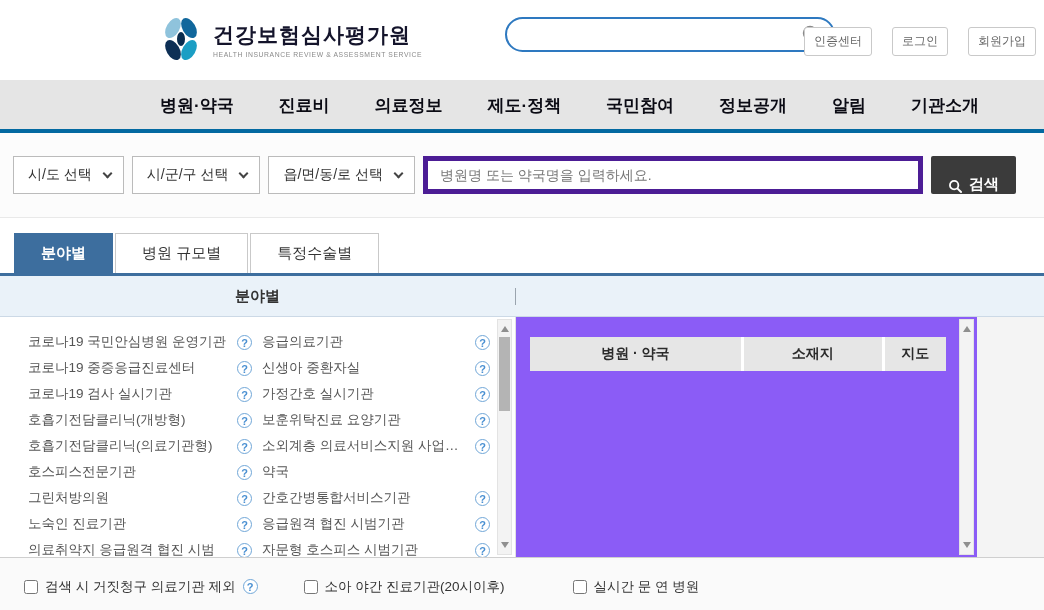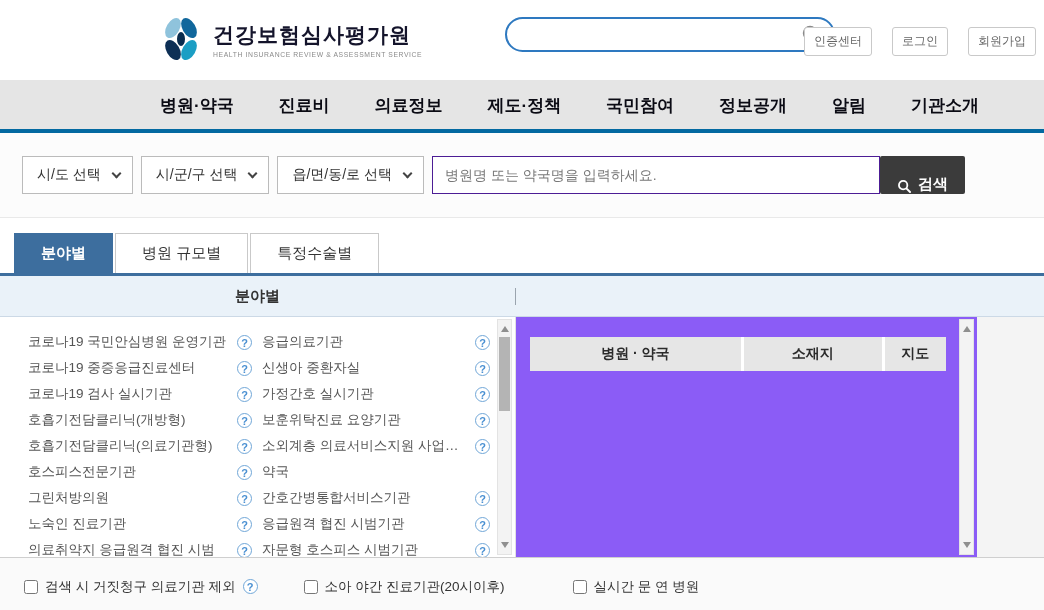--- a/index.html
+++ b/index.html
@@ -20,27 +20,27 @@
                  padding:5px 9px; cursor:pointer; font-family:inherit; }
 
   
   .gnb { height:53px; border-bottom:4px solid #0369a1; background:#e5e5e5; }
   .gnb-inner { height:51px; margin:0 55px 0 150px; display:flex; align-items:center; justify-content:space-between; }
   .gnb-item { font-size:17px; font-weight:bold; color:#0b0b14; background:none; border:none; cursor:pointer;
               font-family:inherit; padding:6px 10px; }
 
   
   .filterbar { height:85px; background:#fcfcfc; border-bottom:1px solid #e9e9e9; display:flex; align-items:center;
-               padding-left:22px; }
+               padding-left:13px; }
   .sel { height:38px; background:#fff; border:1px solid #bbb; display:flex; align-items:center; gap:12px;
          padding:0 12px 0 14px; margin-right:8px; font-size:14px; color:#333; cursor:pointer; }
   .chev { width:7px; height:7px; border-right:2px solid #444; border-bottom:2px solid #444;
           transform:rotate(45deg); margin-top:-4px; }
-  .kw { width:448px; height:38px; border:1px solid #4c1d95; padding:0 12px; font-size:14px; color:#333;
-        font-family:inherit; }
+  .kw { width:500px; height:38px; border:5px solid #4c1d95; padding:0 12px; font-size:14px; color:#333;
+        font-family:inherit; margin-right:8px; }
   .kw::placeholder { color:#777; }
   .btn-search { height:38px; width:85px; background:#3b3b3b; color:#fff; border:none; font-size:15px;
                 font-weight:bold; display:flex; align-items:flex-end; justify-content:center; gap:6px;
                 cursor:pointer; font-family:inherit; border-radius:2px; }
 
   
   .tabs { margin-top:15px; padding-left:14px; display:flex; border-bottom:3px solid var(--accent,#3d6e9e); }
   .tab { height:40px; padding:0 26px; background:#fff; border:1px solid #c9c9c9; border-bottom:none;
          font-size:15px; color:#333; cursor:pointer; font-family:inherit; margin-right:2px; }
   .tab.active { background:var(--accent,#3d6e9e); color:#fff; border-color:var(--accent,#3d6e9e); font-weight:bold; }

